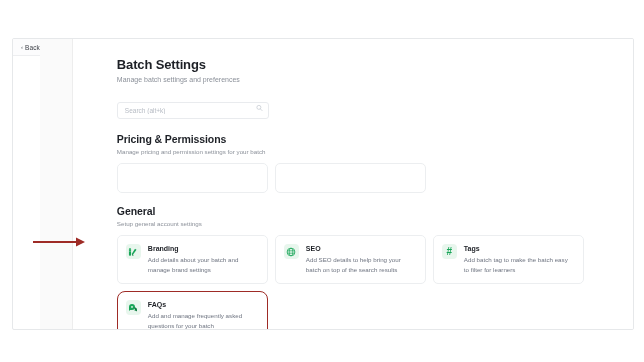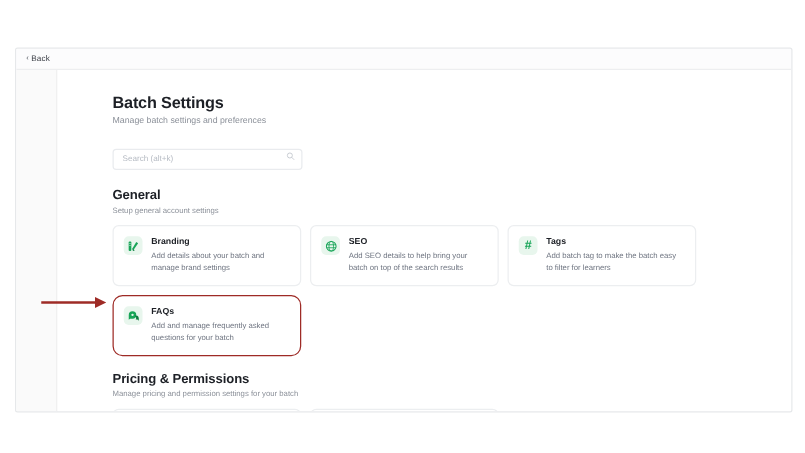--- a/index.html
+++ b/index.html
@@ -27,21 +27,21 @@
     position: absolute;
     left: 12px;
     top: 38px;
     width: 620px;
     height: 290px;
     background: #ffffff;
     border: 1px solid #e6e8ea;
     border-radius: 2px;
     overflow: hidden;
     display: flex;
-    flex-direction: column;
+    flex-direction: row;
   }
 
   
   #topbar {
     height: 16px;
     flex: 0 0 16px;
     background: #fcfcfd;
     border-bottom: 1px solid #edeef0;
     display: flex;
     align-items: center;
@@ -239,20 +239,39 @@
 
           <div id="search-wrap">
             <input id="search-input" type="text" placeholder="Search (alt+k)" style="">
             <svg id="search-icon" viewBox="0 0 16 16">
               <circle cx="6.6" cy="6.6" r="4.6" fill="none" stroke="#c2c7ce" stroke-width="1.6"></circle>
               <line x1="10.2" y1="10.2" x2="14" y2="14" stroke="#c2c7ce" stroke-width="1.6" stroke-linecap="round"></line>
             </svg>
           </div>
 
           <div class="section-block">
+            <h2 class="section-title">Pricing &amp; Permissions</h2>
+            <div class="section-subtitle">Manage pricing and permission settings for your batch</div>
+
+            <div class="card-grid">
+
+              <div class="card cut">
+                
+                
+              </div>
+
+              <div class="card cut">
+                
+                
+              </div>
+
+            </div>
+          </div>
+
+          <div class="section-block">
             <h2 class="section-title">General</h2>
             <div class="section-subtitle">Setup general account settings</div>
 
             <div class="card-grid">
 
               <div class="card">
                 <div class="card-icon">
                   <svg width="10" height="10" viewBox="0 0 16 16">
                     <rect x="1.5" y="2" width="3.4" height="12" rx="1.2" fill="#18a558"></rect>
                     <rect x="2.6" y="4" width="1.2" height="1.2" fill="#e8f6ed"></rect>
@@ -303,39 +322,20 @@
                 </div>
                 <div class="card-text">
                   <div class="card-title">FAQs</div>
                   <div class="card-desc">Add and manage frequently asked questions for your batch</div>
                 </div>
               </div>
 
             </div>
           </div>
 
-          <div class="section-block">
-            <h2 class="section-title">Pricing &amp; Permissions</h2>
-            <div class="section-subtitle">Manage pricing and permission settings for your batch</div>
-
-            <div class="card-grid">
-
-              <div class="card cut">
-                
-                
-              </div>
-
-              <div class="card cut">
-                
-                
-              </div>
-
-            </div>
-          </div>
-
         </div>
       </div>
     </div>
   </div>
 
   <svg id="annotation-arrow" viewBox="0 0 54 12">
     <line x1="1" y1="6" x2="45" y2="6" stroke="#9e2b26" stroke-width="2.1" stroke-linecap="butt"></line>
     <path d="M44 1.6 L53 6 L44 10.4 Z" fill="#9e2b26"></path>
   </svg>
 

